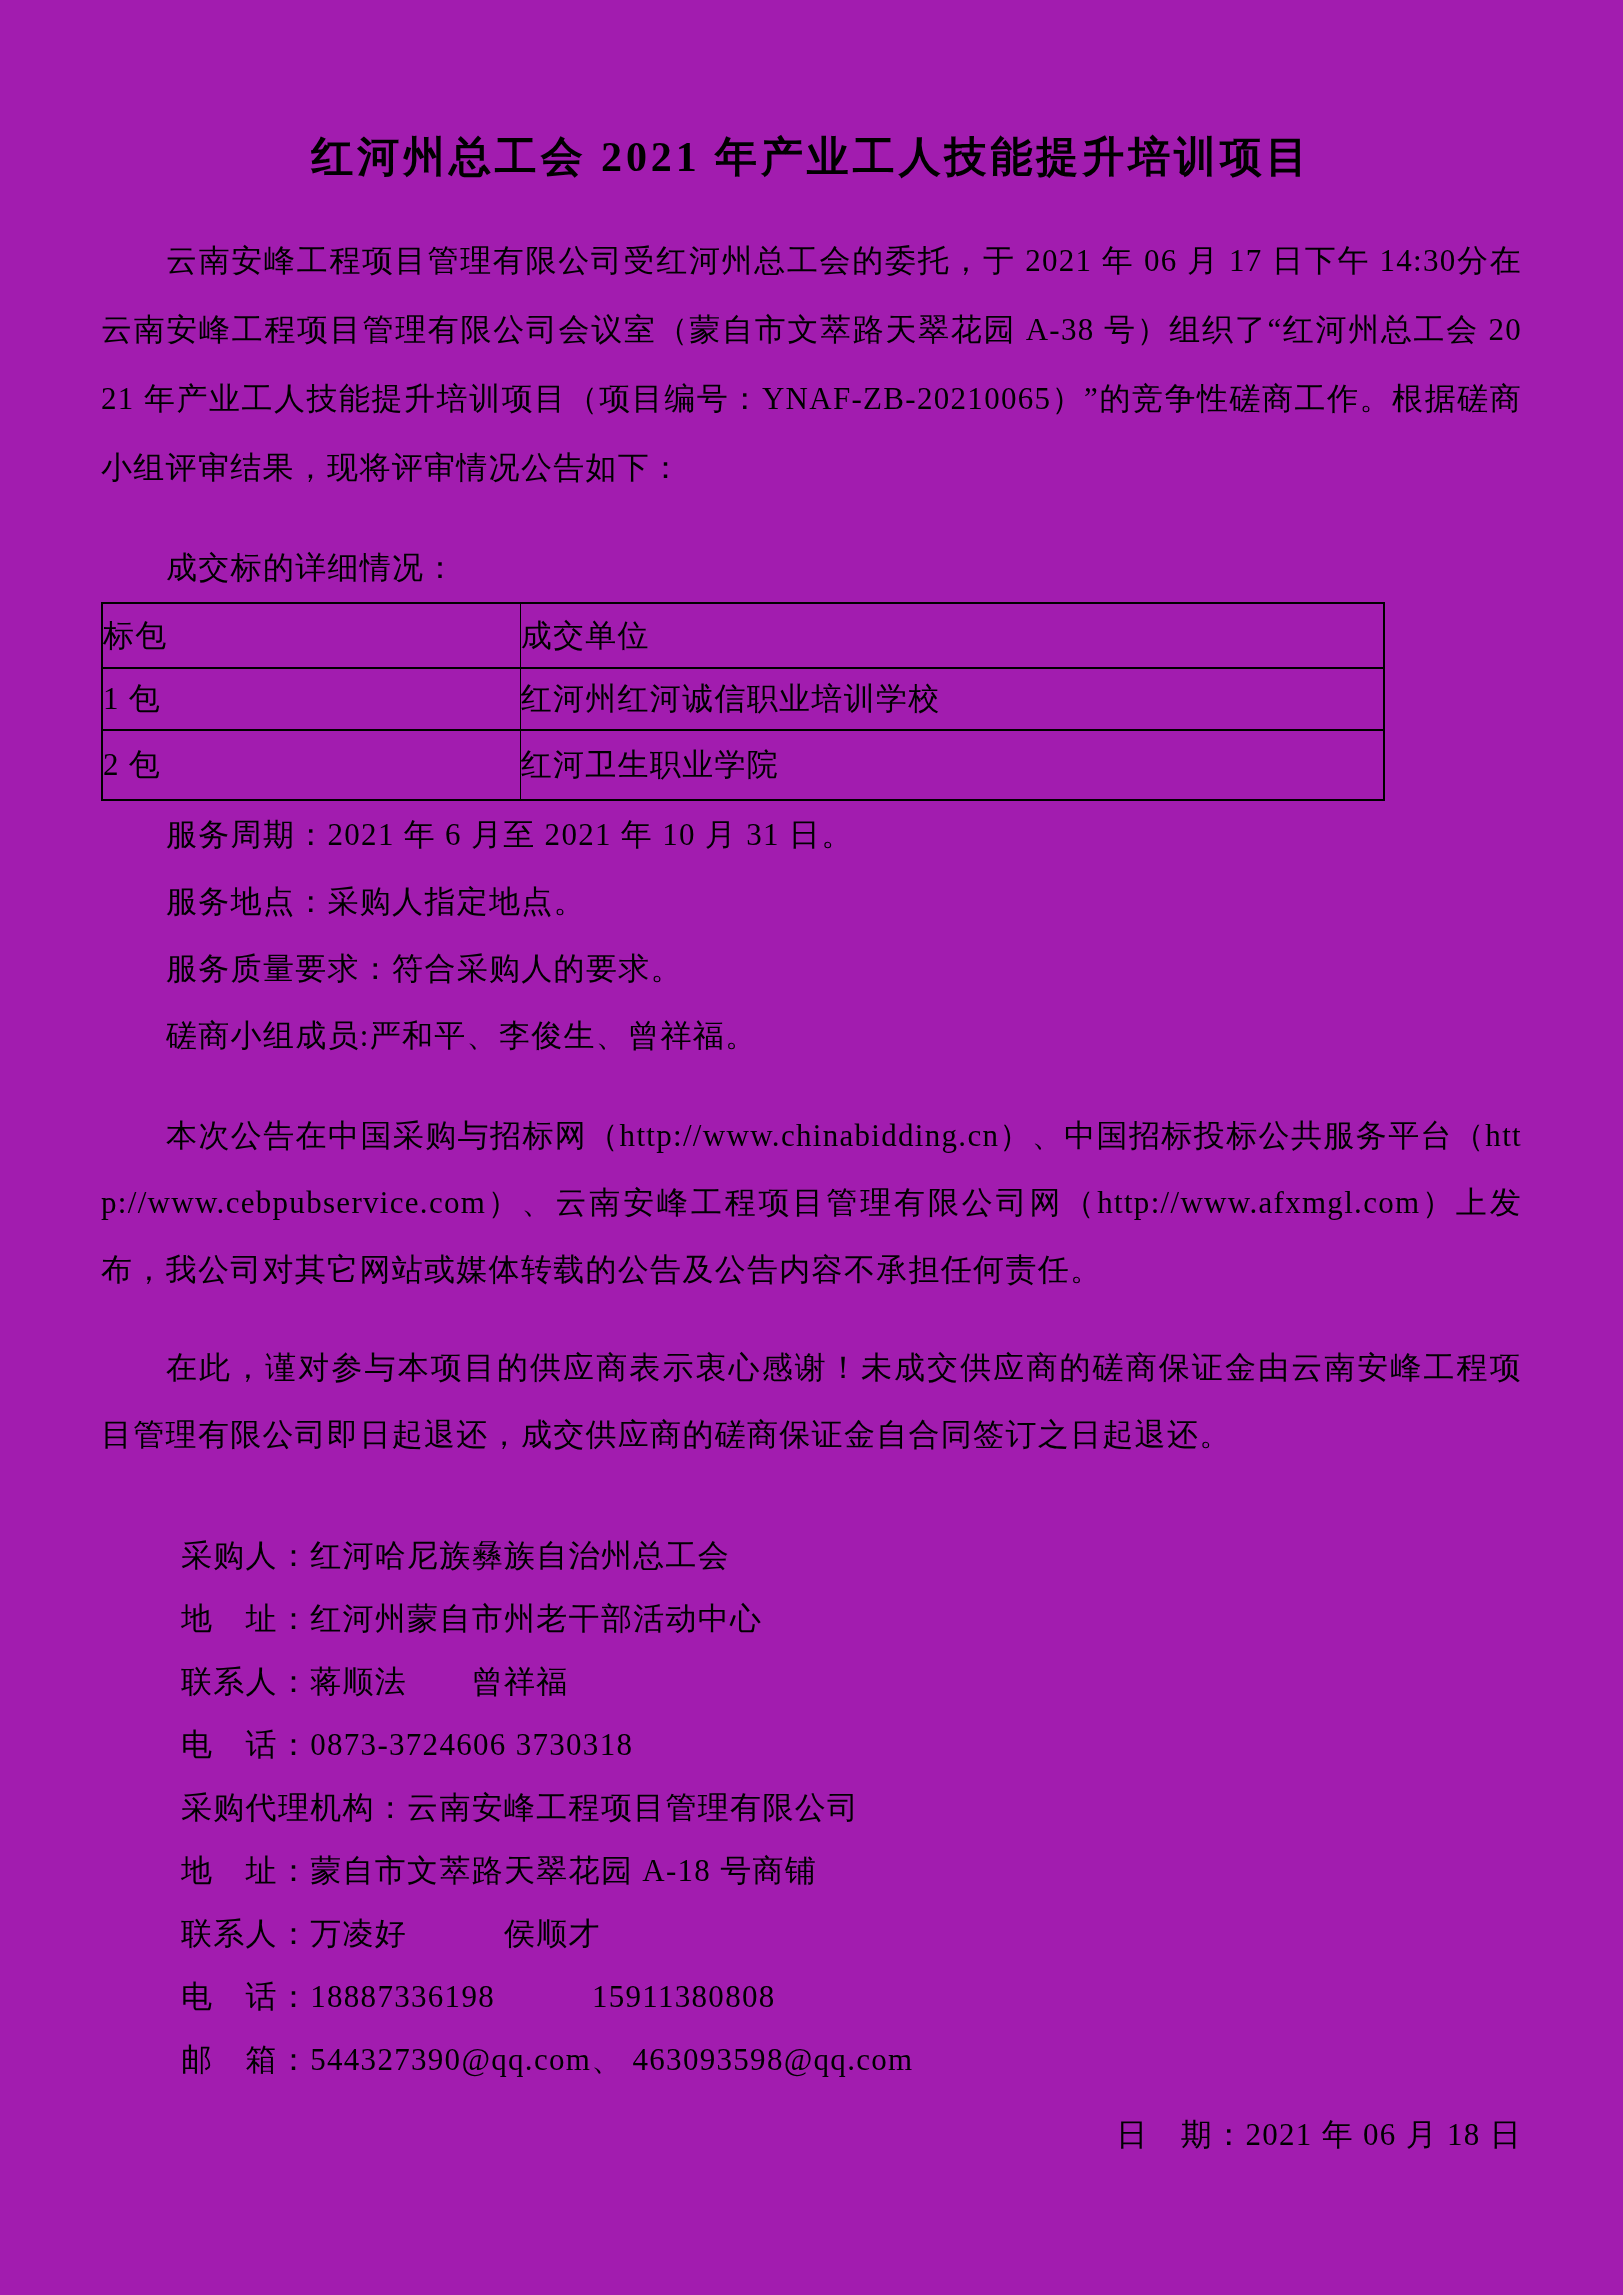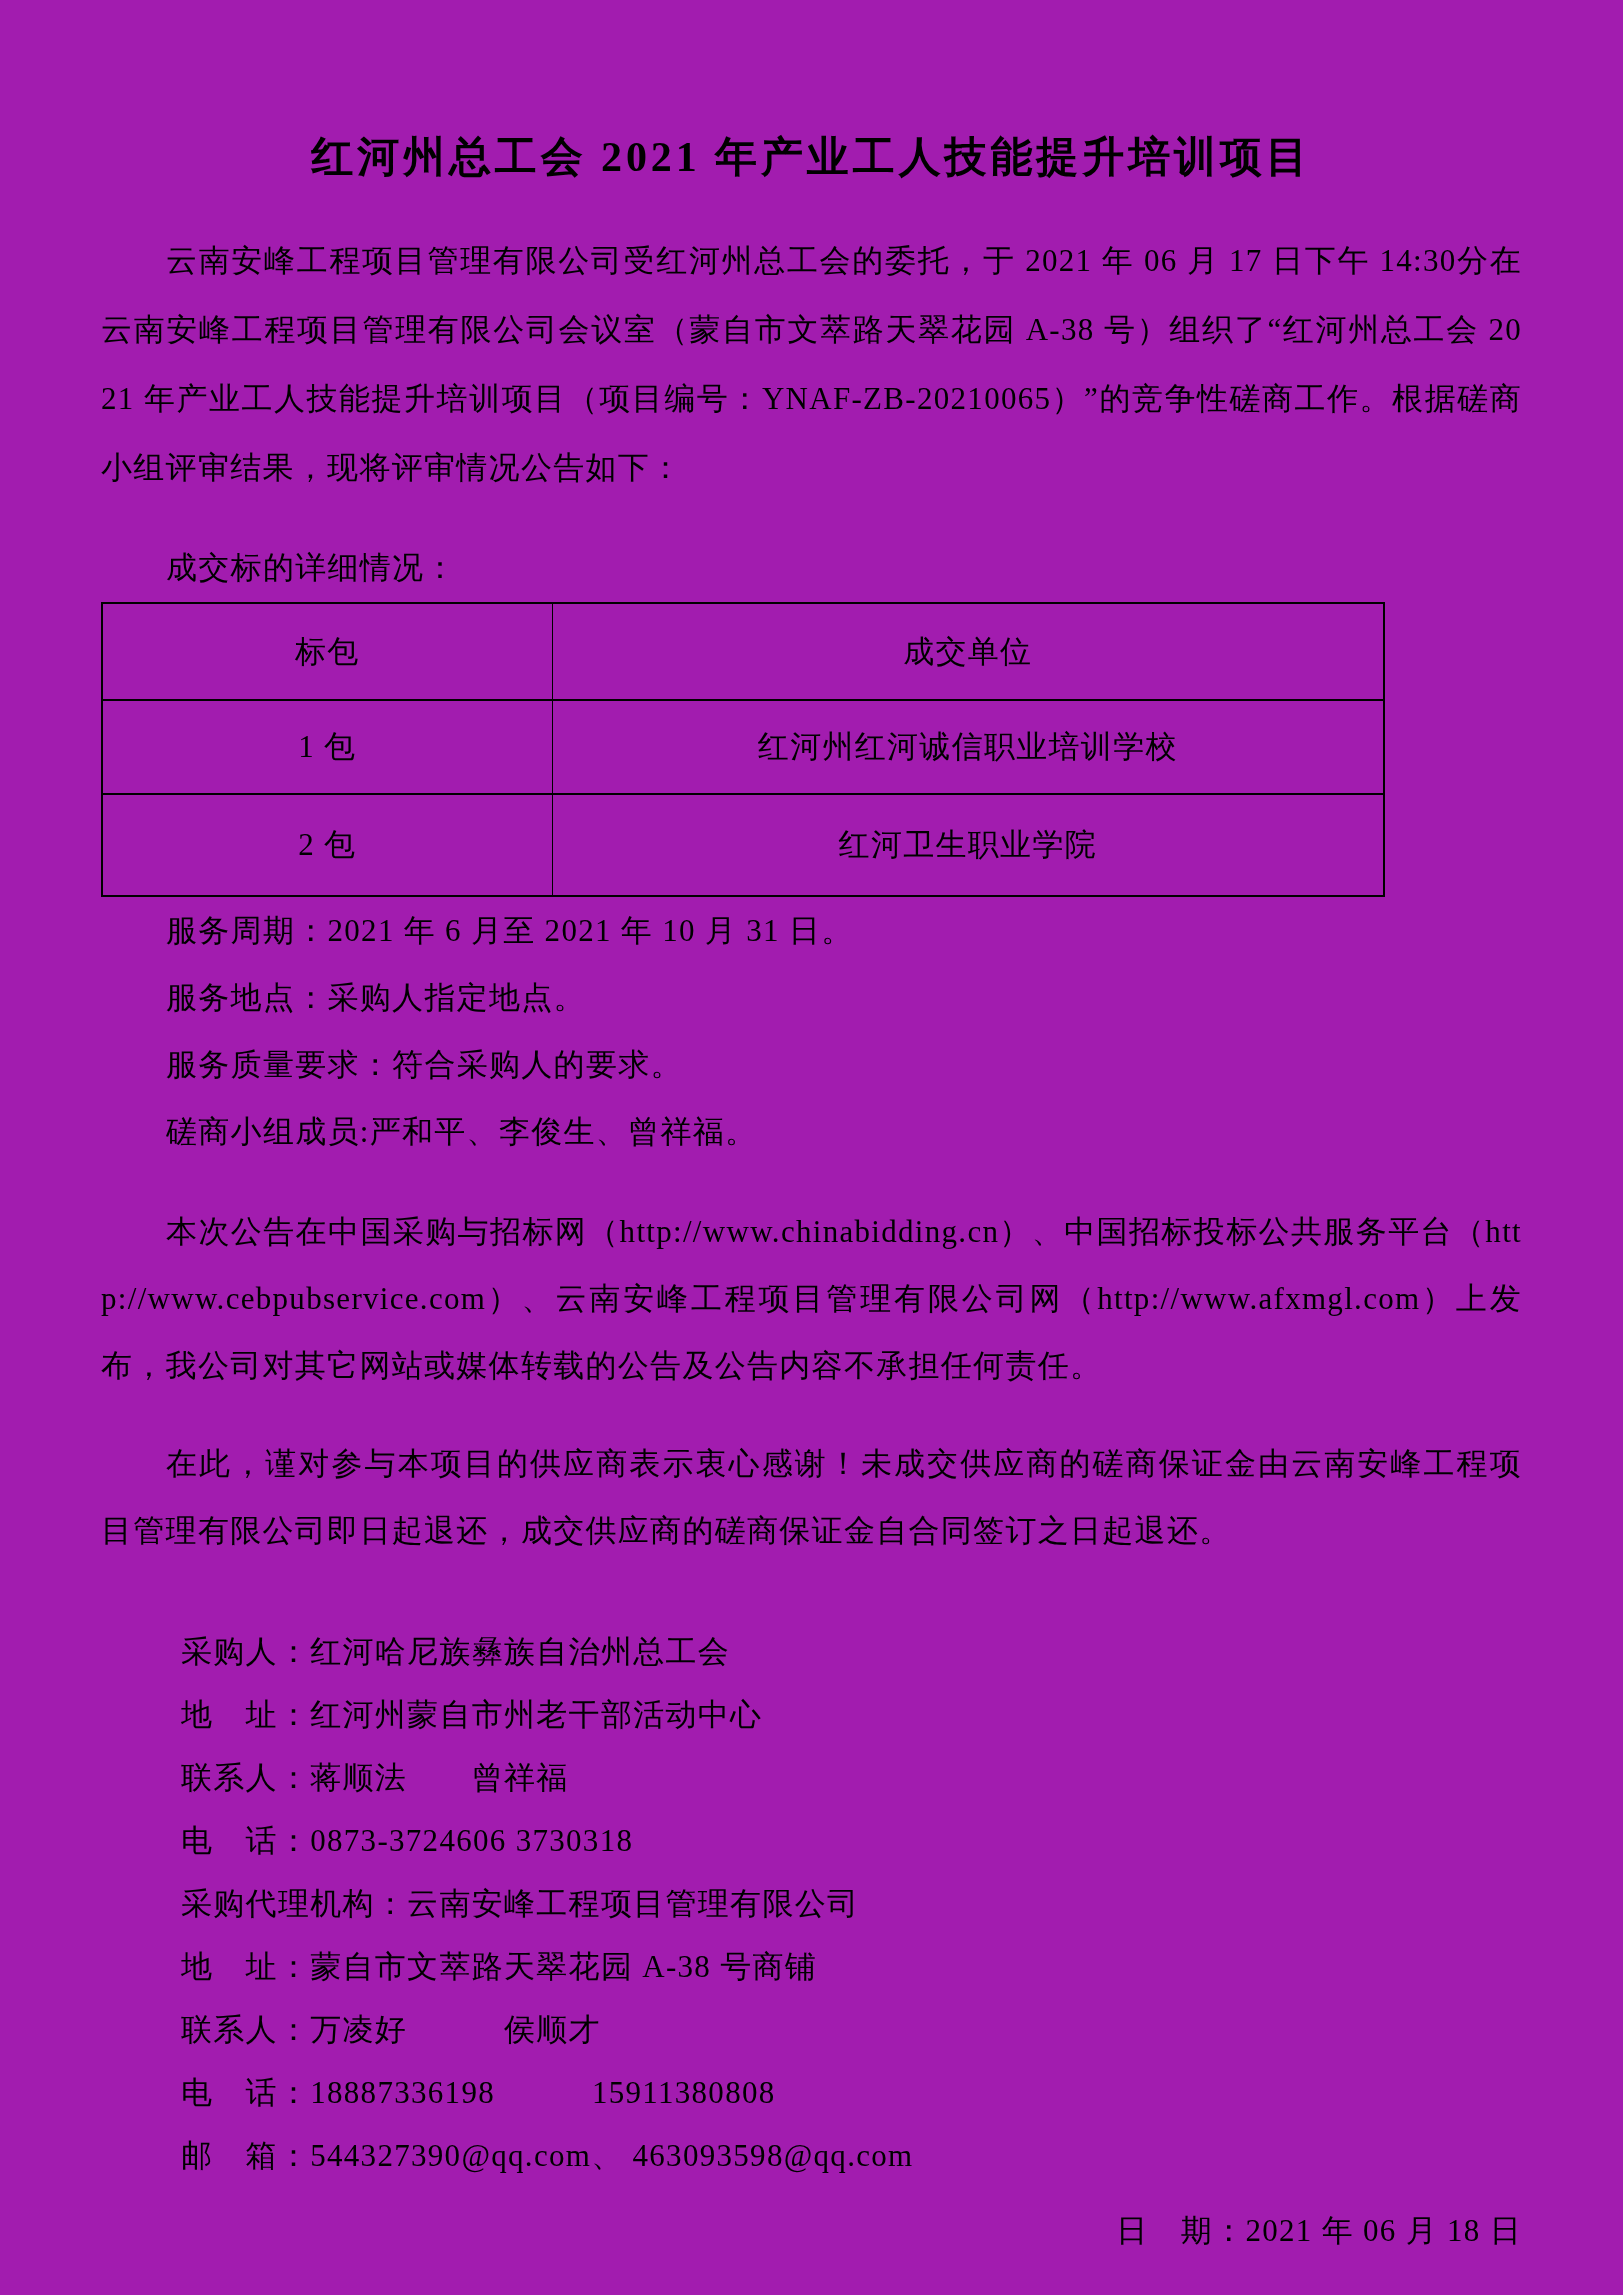--- a/index.html
+++ b/index.html
@@ -50,25 +50,25 @@
     table-layout: fixed;
     border-collapse: collapse;
     border: 2px solid #000;
     margin: 0;
   }
   table.award-table td {
     border-left: 1.3px solid #000;
     border-right: 1.3px solid #000;
     border-top: 2px solid #000;
     border-bottom: 2px solid #000;
-    text-align: center;
+    text-align: left;
     vertical-align: middle;
     font-size: 31px;
     letter-spacing: 1.3px;
-    padding: 16px;
+    padding: 0;
   }
   td.col-package { width: 32.5%; }
   tr.header-row td { height: 63px; }
   tr.data-row-1 td { height: 60px; }
   tr.data-row-2 td { height: 68px; }
   .service-block .service-line {
     line-height: 67px;
     padding-left: 65px;
   }
   .publish-para {
@@ -138,21 +138,21 @@
   <p class="body-text publish-para">本次公告在中国采购与招标网（http://www.chinabidding.cn）、中国招标投标公共服务平台（http://www.cebpubservice.com）、云南安峰工程项目管理有限公司网（http://www.afxmgl.com）上发布，我公司对其它网站或媒体转载的公告及公告内容不承担任何责任。</p>
 
   <p class="body-text thanks-para">在此，谨对参与本项目的供应商表示衷心感谢！未成交供应商的磋商保证金由云南安峰工程项目管理有限公司即日起退还，成交供应商的磋商保证金自合同签订之日起退还。</p>
 
   <div class="body-text contact-block">
     <div class="contact-line">采购人：红河哈尼族彝族自治州总工会</div>
     <div class="contact-line">地　址：红河州蒙自市州老干部活动中心</div>
     <div class="contact-line">联系人：蒋顺法　　曾祥福</div>
     <div class="contact-line">电　话：0873-3724606 3730318</div>
     <div class="contact-line">采购代理机构：云南安峰工程项目管理有限公司</div>
-    <div class="contact-line">地　址：蒙自市文萃路天翠花园 A-38 号商铺</div>
+    <div class="contact-line">地　址：蒙自市文萃路天翠花园 A-18 号商铺</div>
     <div class="contact-line">联系人：万凌好　　　侯顺才</div>
     <div class="contact-line">电　话：18887336198　　　15911380808</div>
     <div class="contact-line">邮　箱：544327390@qq.com、 463093598@qq.com</div>
   </div>
 
   <div class="body-text date-line">日　期：2021 年 06 月 18 日</div>
 
 </div>
 
 

